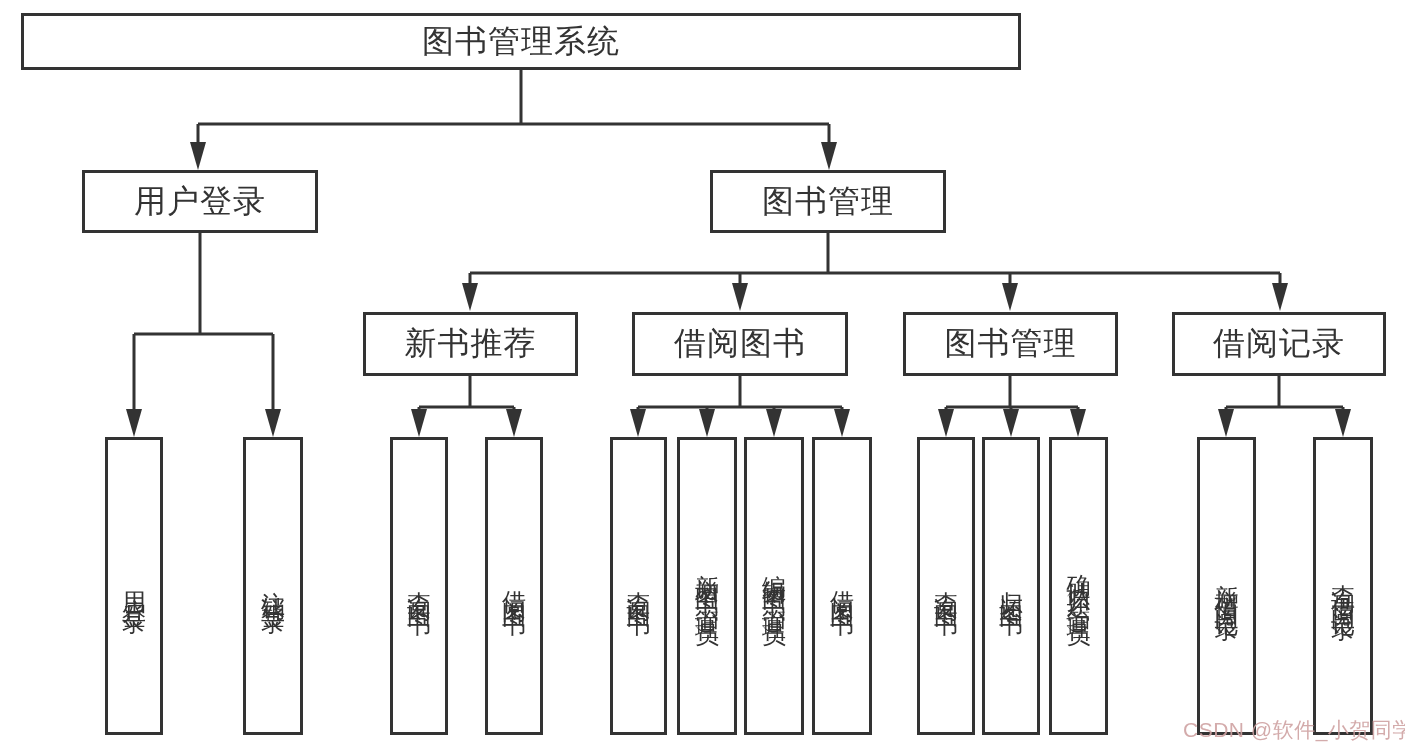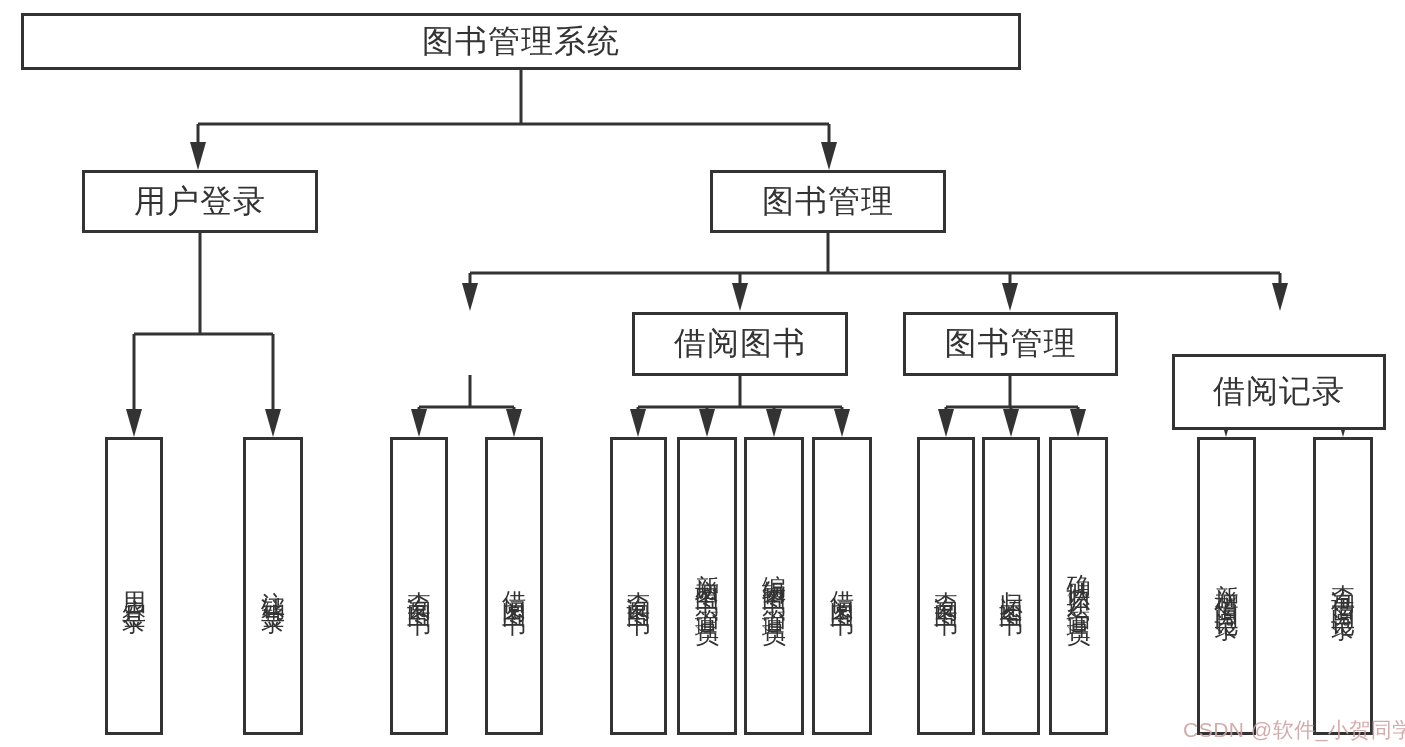--- a/index.html
+++ b/index.html
@@ -101,23 +101,24 @@
     <path d="M1279 375 V407 M1226 407 H1343 M1226 407 V418 M1343 407 V418" stroke="#333333" stroke-width="3" fill="none"></path>
     <polygon points="1218,409 1234,409 1226,437" fill="#333333"></polygon>
     <polygon points="1335,409 1351,409 1343,437" fill="#333333"></polygon>
   </svg>
 
   <div class="box" style="left:21px; top:13px; width:1000px; height:57px;">图书管理系统</div>
 
   <div class="box" style="left:82px; top:170px; width:236px; height:63px;">用户登录</div>
   <div class="box" style="left:710px; top:170px; width:236px; height:63px;">图书管理</div>
 
+  <div class="box" style="left:363px; top:312px; width:215px; height:64px;">新书推荐</div>
   <div class="box" style="left:632px; top:312px; width:216px; height:64px;">借阅图书</div>
   <div class="box" style="left:903px; top:312px; width:215px; height:64px;">图书管理</div>
-  <div class="box" style="left:1172px; top:312px; width:214px; height:76px;margin-top:42px;">借阅记录</div>
+  <div class="box" style="left:1172px; top:312px; width:214px; height:64px;">借阅记录</div>
 
   <div class="vbox" style="left:105px; top:437px; width:58px; height:298px;">
     <span class="vtext">用户登录</span>
   </div>
   <div class="vbox" style="left:243px; top:437px; width:60px; height:298px;">
     <span class="vtext">注销登录</span>
   </div>
   <div class="vbox" style="left:390px; top:437px; width:58px; height:298px;">
     <span class="vtext">查询图书</span>
   </div>

